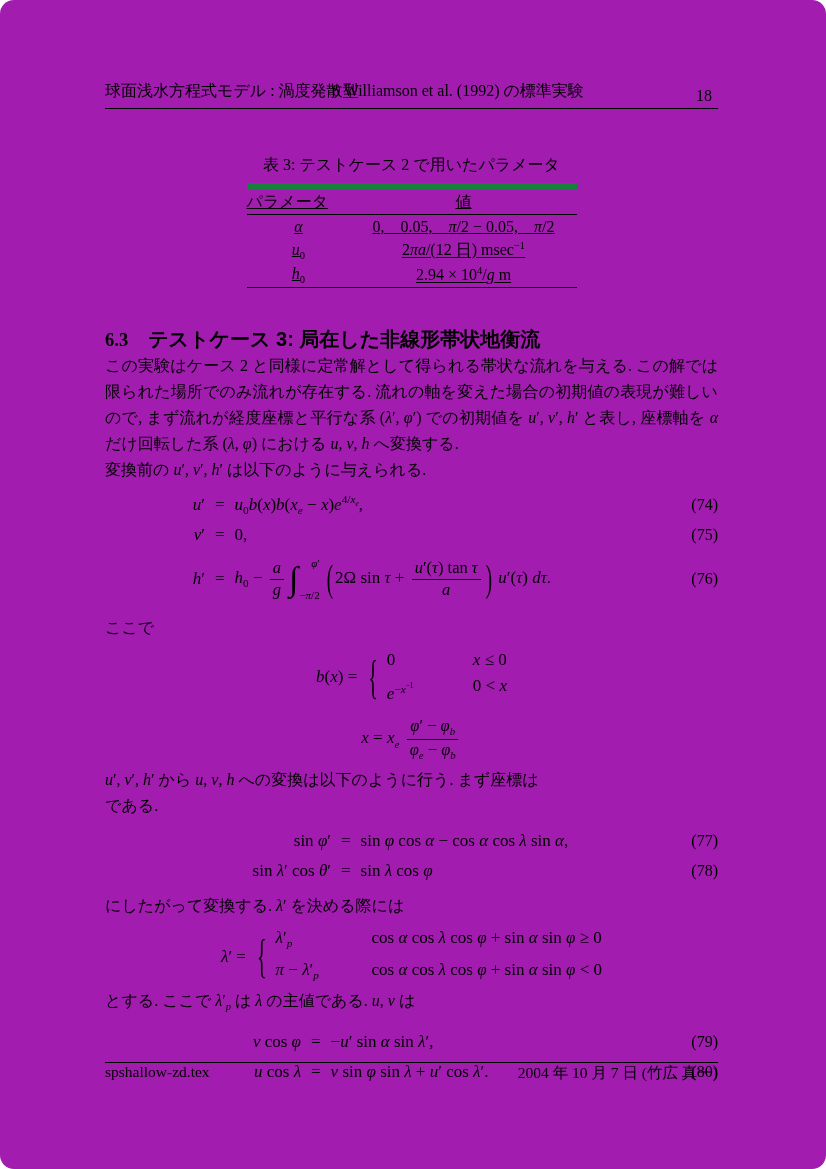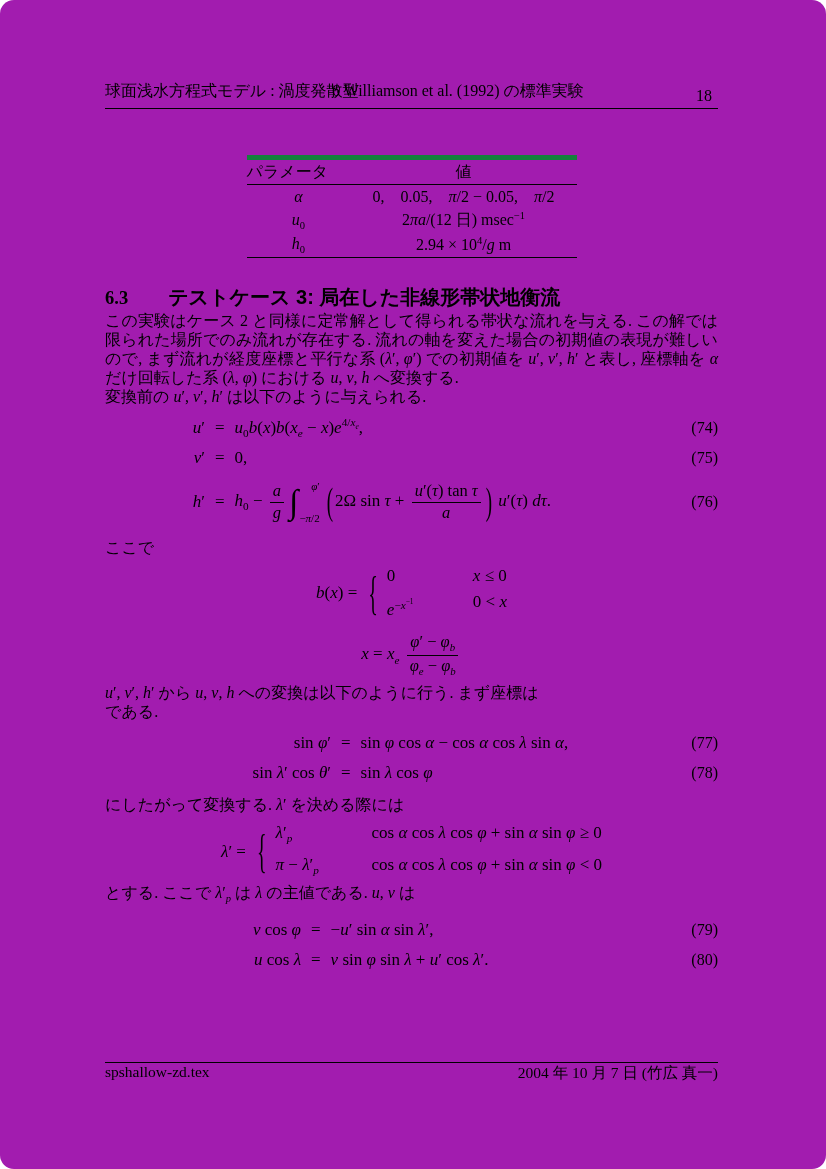--- a/index.html
+++ b/index.html
@@ -11,36 +11,36 @@
 
   
   .doc-header { margin-top:81px; position:relative; height:21px; border-bottom:1px solid #000; padding-bottom:6px; }
   .h-left   { position:absolute; left:0; top:0; white-space:nowrap; }
   .h-ovl    { position:absolute; left:227px; top:0; white-space:nowrap; }
   .h-page   { position:absolute; right:6px; top:0;margin-top:6px; }
 
   
   .tablewrap { width:330px; margin:46px auto 0 auto; }
   .tcaption  { text-align:center; margin-bottom:7px; white-space:nowrap; }
-  table.ptable { border-collapse:collapse; width:100%; border-top:5px solid #15803d; border-bottom:1px solid #000; }
+  table.ptable { border-collapse:collapse; width:100%; border-top:7px solid #15803d; border-bottom:1px solid #000;text-decoration:underline; }
   .ptable th, .ptable td { height:24px; font-weight:normal; padding:0; vertical-align:middle; white-space:nowrap; }
   .ptable thead th { border-bottom:1px solid #000; }
   .ptable th.c1 { text-align:left; width:104px; }
   .ptable th.c2 { text-align:center; }
   .ptable td.c1 { text-align:center; }
   .ptable td.c2 { text-align:center; }
 
   
-  .sec { margin-top:26px; display:flex; align-items:baseline;gap:20px; }
+  .sec { margin-top:38px; display:flex; align-items:baseline; }
   .secnum  { font-weight:bold; font-size:18.5px; }
   .sectitle{ font-weight:bold; font-size:20px; margin-left:20px;
              font-family:"Liberation Sans","DejaVu Sans",sans-serif; }
 
   
-  p.body { margin:0; text-align:justify; line-height:19px; }
+  p.body { margin:0; text-align:justify; line-height:26px; }
   .p1 { margin-top:29px; }
   .p2 { margin-top:17px; }
   .p3 { margin-top:2px;font-family:Liberation Serif, serif; }
   .p4 { margin-top:10px; }
   .p5 { margin-top:19px; }
   .p6 { margin-top:5px; }
   .p7 { margin-top:5px; }
 
   
   .eqs { margin-top:7px; margin-bottom:7px; font-size:17px; }
@@ -86,20 +86,21 @@
 <div class="page">
   <div class="content">
 
     <div class="doc-header">
       <span class="h-left">球面浅水方程式モデル : 渦度発散型</span>
       <span class="h-ovl">6 Williamson et al. (1992) の標準実験</span>
       <span class="h-page">18</span>
     </div>
 
     <div class="tablewrap">
+      <div class="tcaption">表 3: テストケース 2 で用いたパラメータ</div>
       <table class="ptable">
         <thead>
           <tr>
             <th class="c1">パラメータ</th>
             <th class="c2">値</th>
           </tr>
         </thead>
         <tbody>
           <tr>
             <td class="c1"><em>α</em></td>

